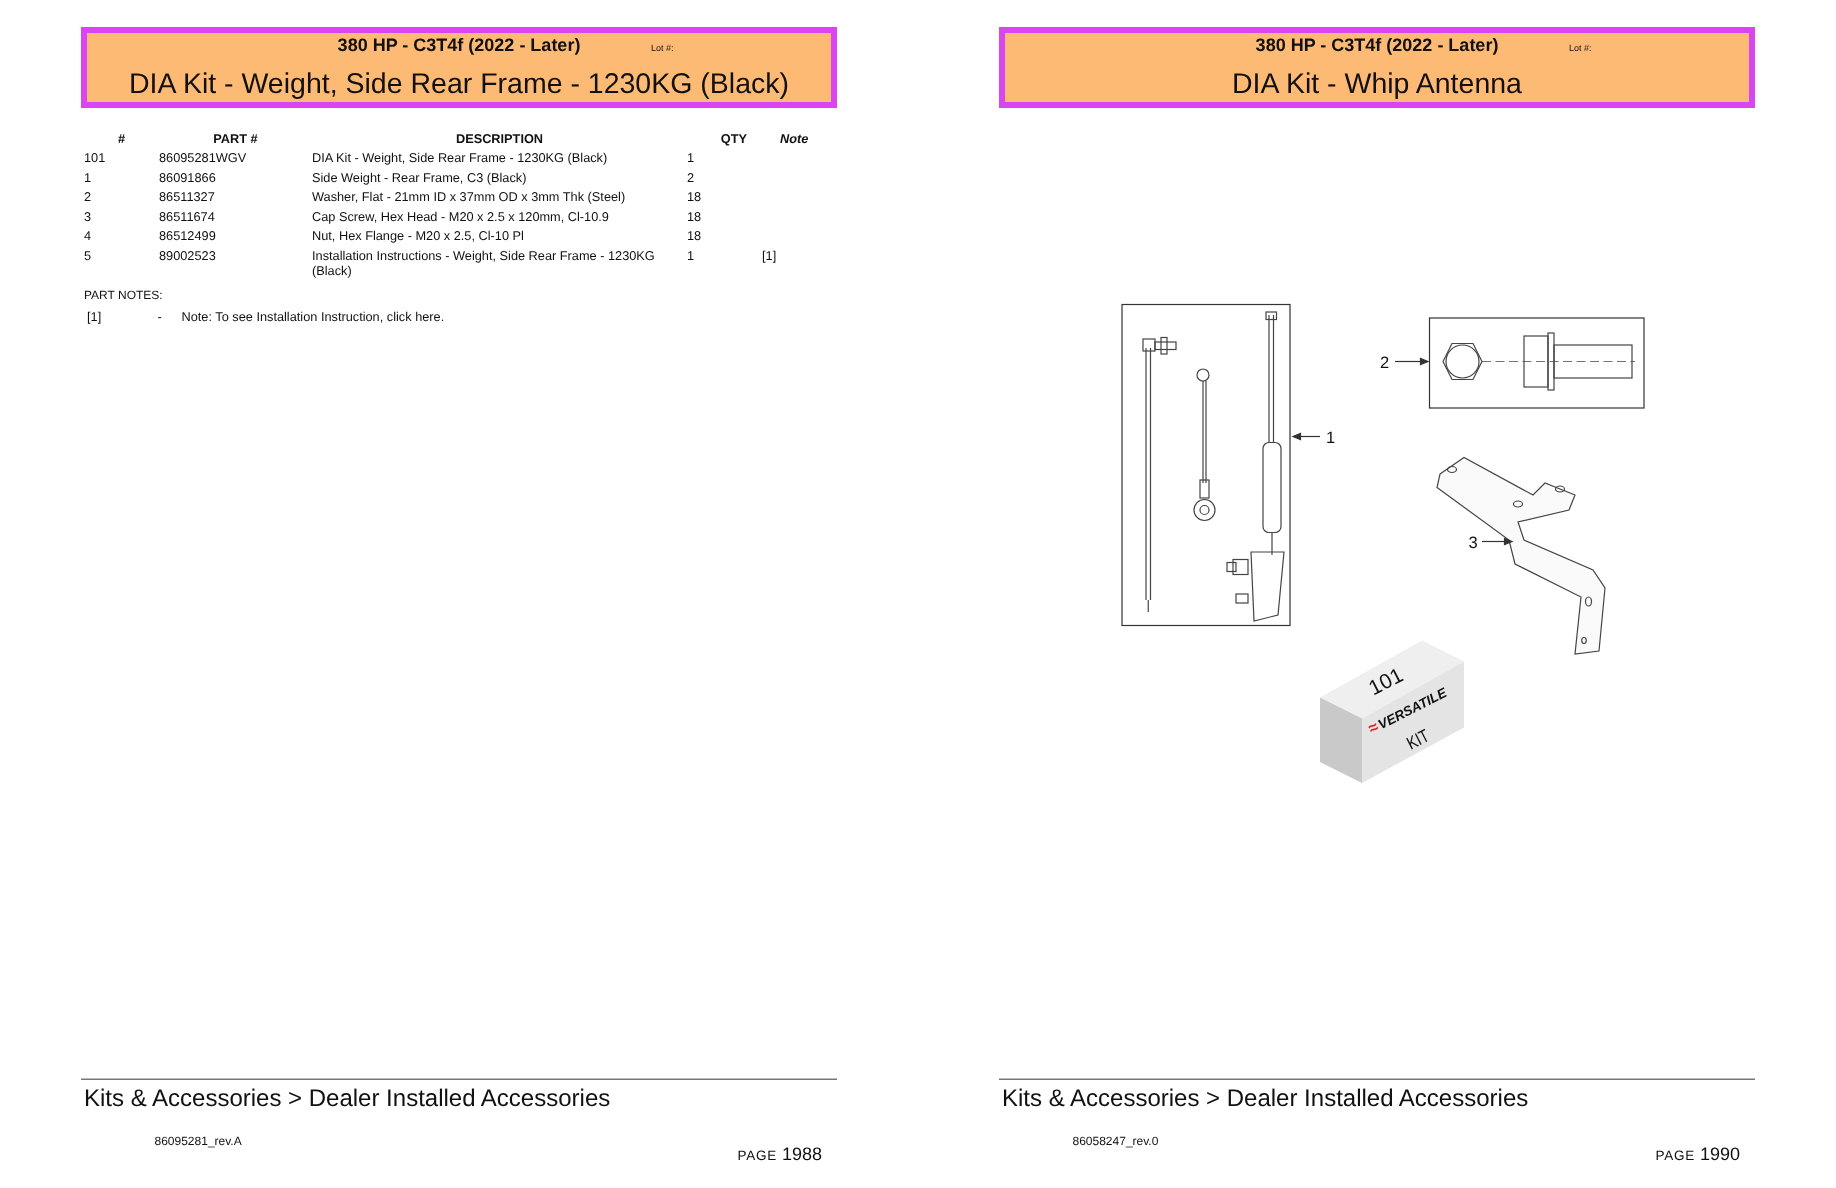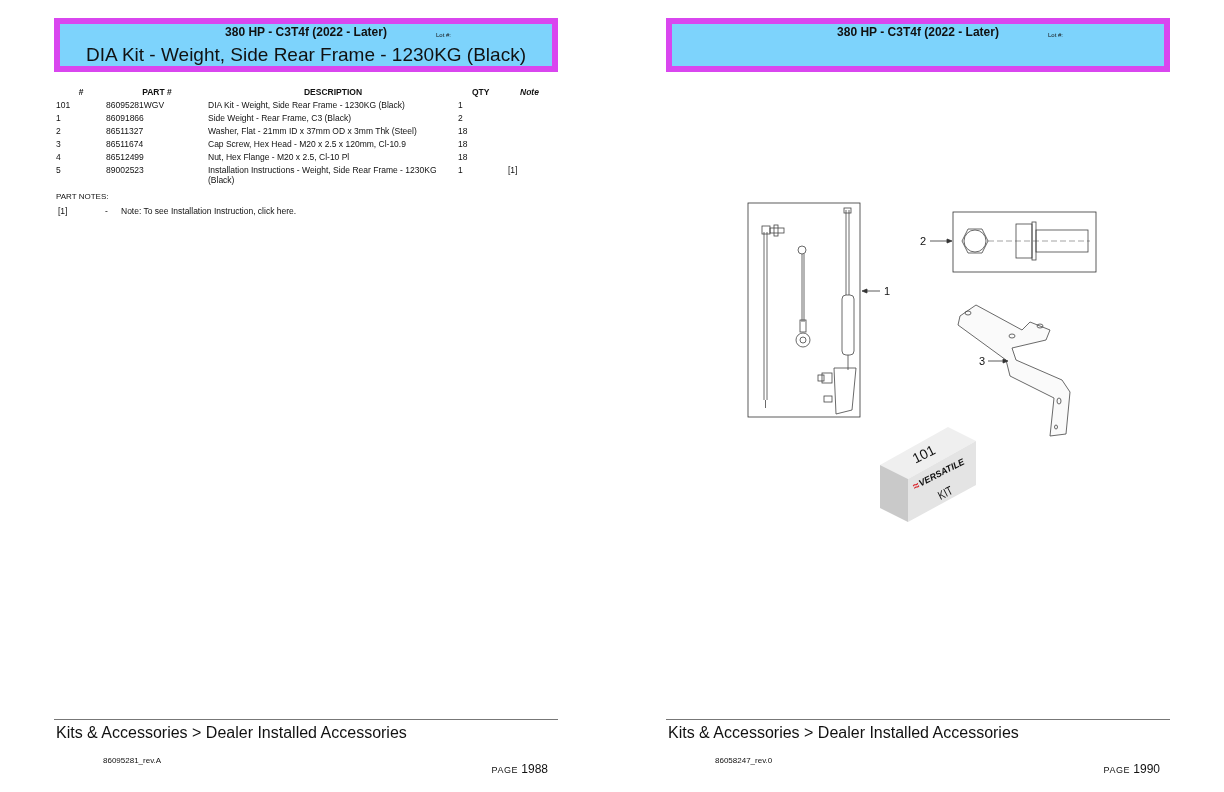--- a/index.html
+++ b/index.html
@@ -5,21 +5,21 @@
     * { box-sizing: border-box; margin: 0; padding: 0; }
     html, body { width: 1224px; height: 792px; background: #ffffff; overflow: hidden; }
     body { position: relative; font-family: "Liberation Sans", sans-serif; color: #111; }
 
     .page { position: absolute; top: 0; height: 792px; }
     .page.left { left: 54px; width: 504px; }
     .page.right { left: 666px; width: 504px; }
 
     .title-box {
       position: absolute; top: 18px; left: 0; width: 504px; height: 54px;
-      border: 6px solid #d946ef; background: #7dd3fc;
+      border: 4px solid #d946ef; background: #fdba74;
     }
     .title-box .model {
       position: absolute; top: 0; left: 0; width: 100%; text-align: center;
       font-weight: bold; font-size: 12px; line-height: 14px; padding-top: 1px;
     }
     .title-box .model span.lot {
       position: absolute; font-weight: normal; font-size: 6px; top: 4px;
     }
     .title-box .kit-title {
       position: absolute; bottom: 0; left: 0; width: 100%; text-align: center;
@@ -62,21 +62,21 @@
     </div>
     <div class="kit-title">DIA Kit - Weight, Side Rear Frame - 1230KG (Black)</div>
   </div>
 
   <table class="parts">
     <thead>
       <tr>
         <th style="width:50px;">#</th>
         <th style="width:102px;">PART #</th>
         <th style="width:250px;">DESCRIPTION</th>
-        <th style="width:40px; text-align:left; padding-left:14px;">QTY</th>
+        <th style="width:40px; text-align:right; padding-left:14px;">QTY</th>
         <th style="width:54px; text-align:left; padding-left:22px;font-style:italic;">Note</th>
       </tr>
     </thead>
     <tbody>
       <tr>
         <td class="c-num">101</td>
         <td class="c-part">86095281WGV</td>
         <td class="c-desc">DIA Kit - Weight, Side Rear Frame - 1230KG (Black)</td>
         <td class="c-qty">1</td>
         <td class="c-note"></td>
@@ -134,20 +134,21 @@
     <span>1988</span>
   </div>
 </div>
 
 <div class="page right">
   <div class="title-box">
     <div class="model">
       <span>380 HP - C3T4f (2022 - Later)</span>
       <span class="lot" style="left:376px;">Lot #:</span>
     </div>
+    <div class="kit-title">DIA Kit - Whip Antenna</div>
   </div>
 
   <svg class="drawing" style="left:0; top:0;" width="504" height="560" viewBox="0 0 504 560">
 
     <g stroke="#444" fill="none" stroke-width="0.8">
       <rect x="82" y="203" width="112" height="214" stroke="#333"></rect>
 
       <line x1="98" y1="232" x2="98" y2="400"></line>
       <line x1="101" y1="232" x2="101" y2="400"></line>
       <rect x="96" y="226" width="8" height="8"></rect>

